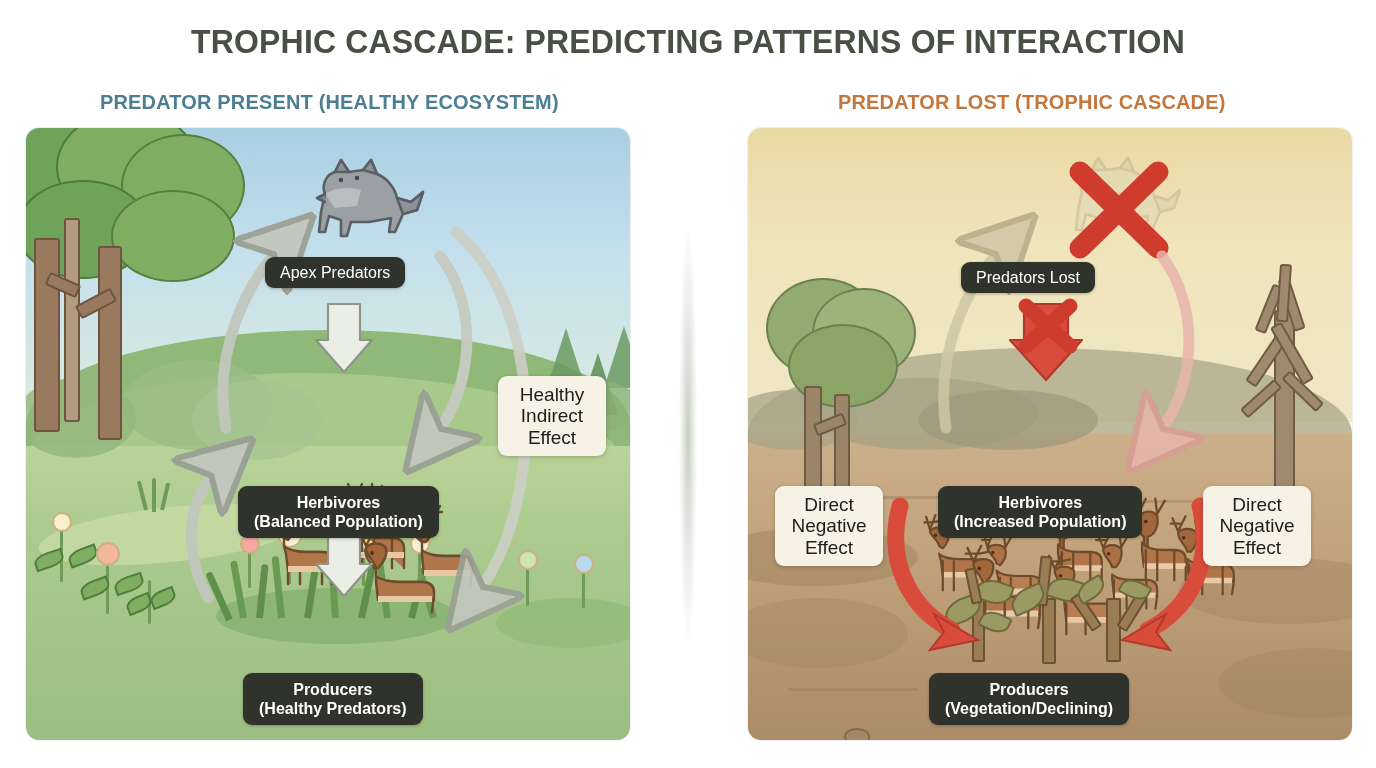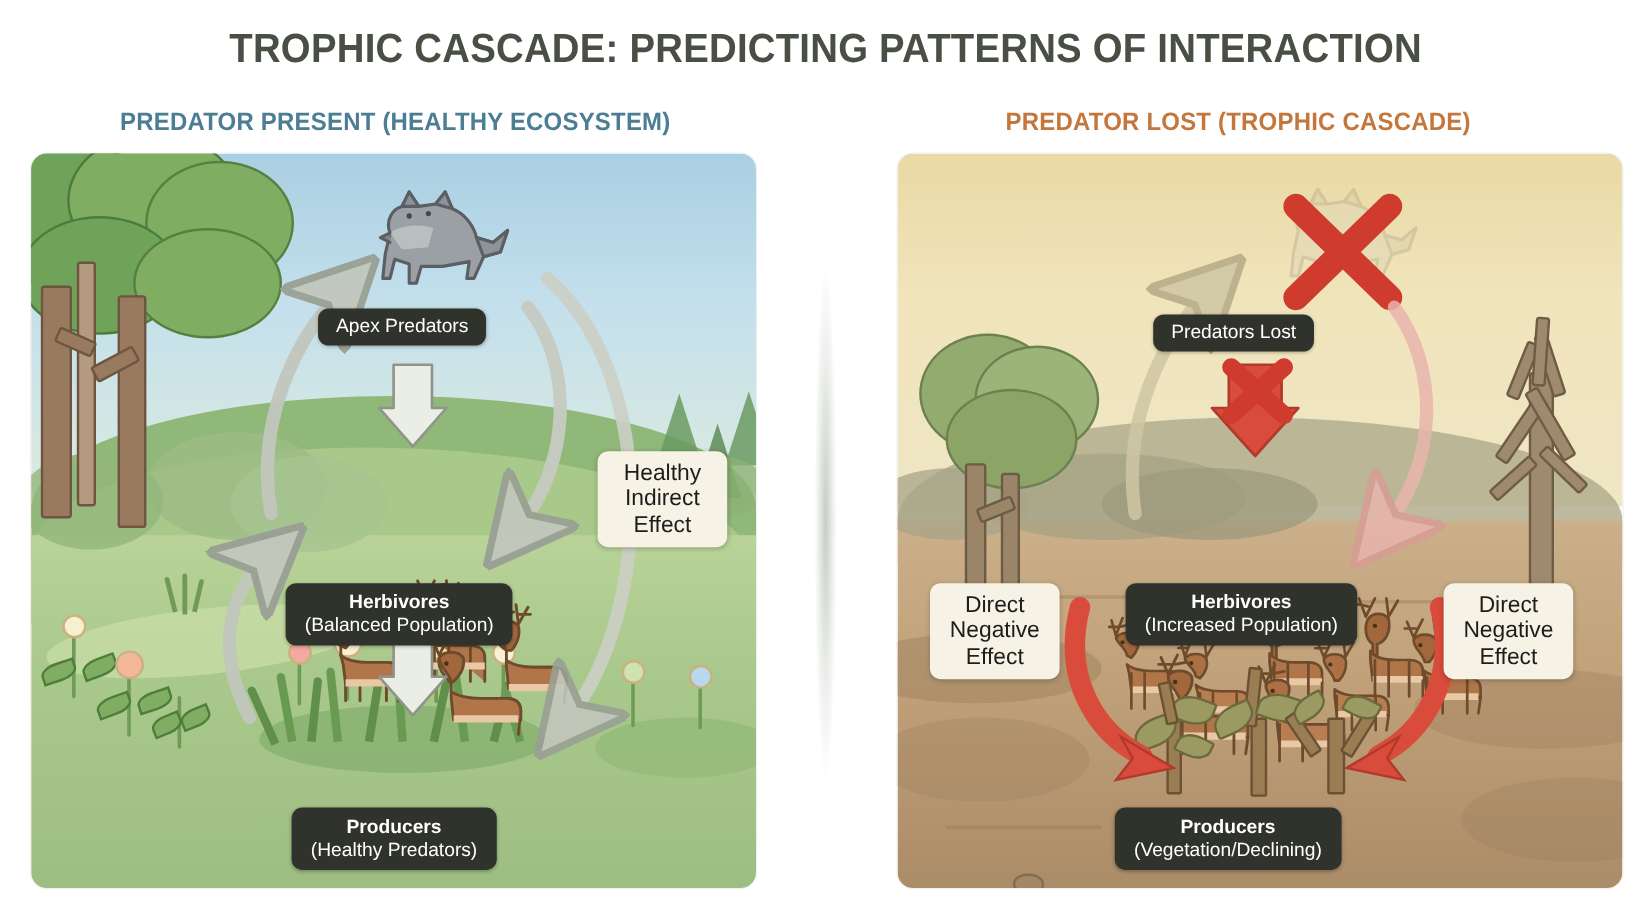--- a/index.html
+++ b/index.html
@@ -113,21 +113,21 @@
   .arrows{position:absolute;inset:0;pointer-events:none;}
 
   
   .pill{
     position:absolute;background:#30332b;border-radius:9px;
     color:#fff;text-align:center;padding:7px 16px;
     font-size:16px;line-height:1.2;white-space:nowrap;
     box-shadow:0 1px 3px rgba(0,0,0,.25);
   }
   .pill .t1{font-weight:bold;display:block;}
-  .pill .t2{display:block;font-weight:normal;text-align:right;}
+  .pill .t2{display:block;font-weight:bold;text-align:right;}
   .pill-single{font-size:16px;padding:6px 15px;}
 
   
   .card{
     position:absolute;background:#f6f3e6;border-radius:9px;
     color:#1d1d1b;text-align:center;padding:8px 12px;
     font-size:19px;line-height:1.12;
     box-shadow:0 1px 4px rgba(0,0,0,.22);
   }
   .card span{display:block;}

